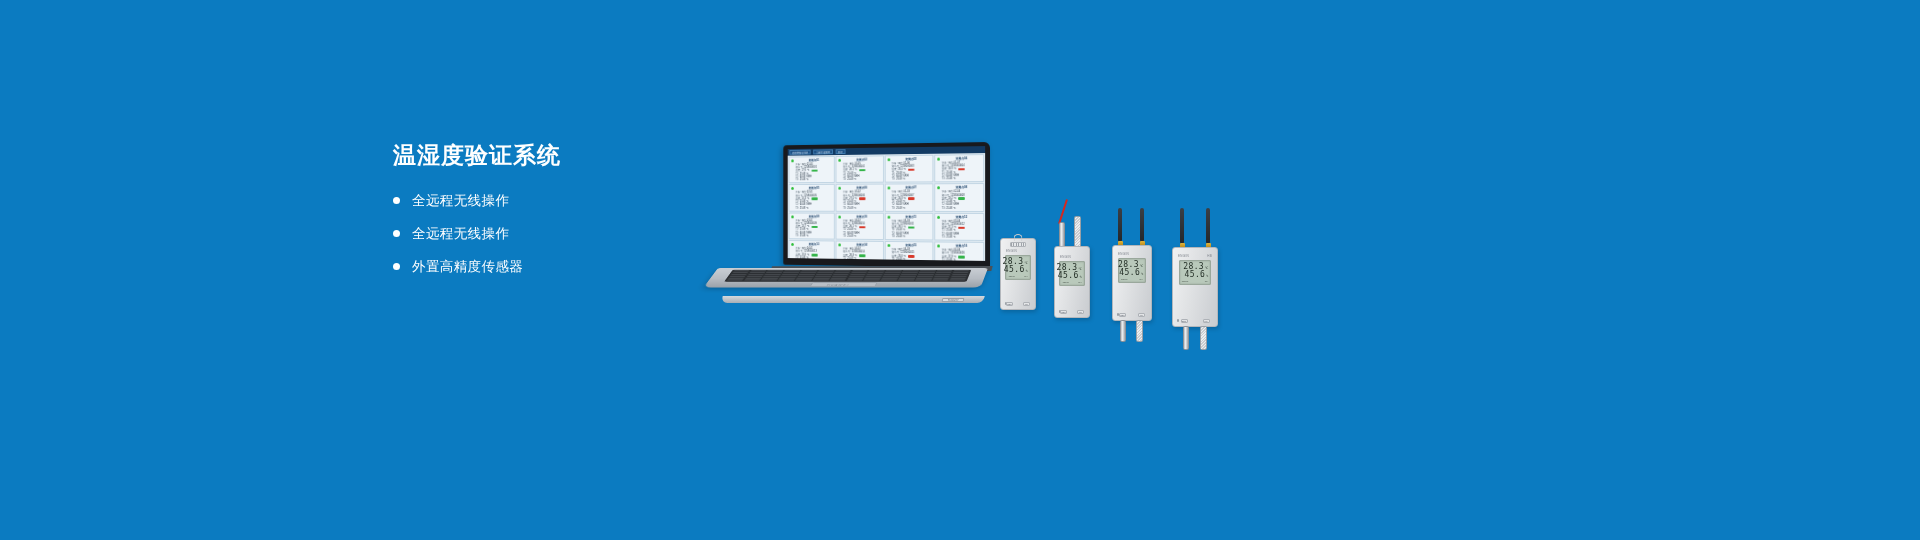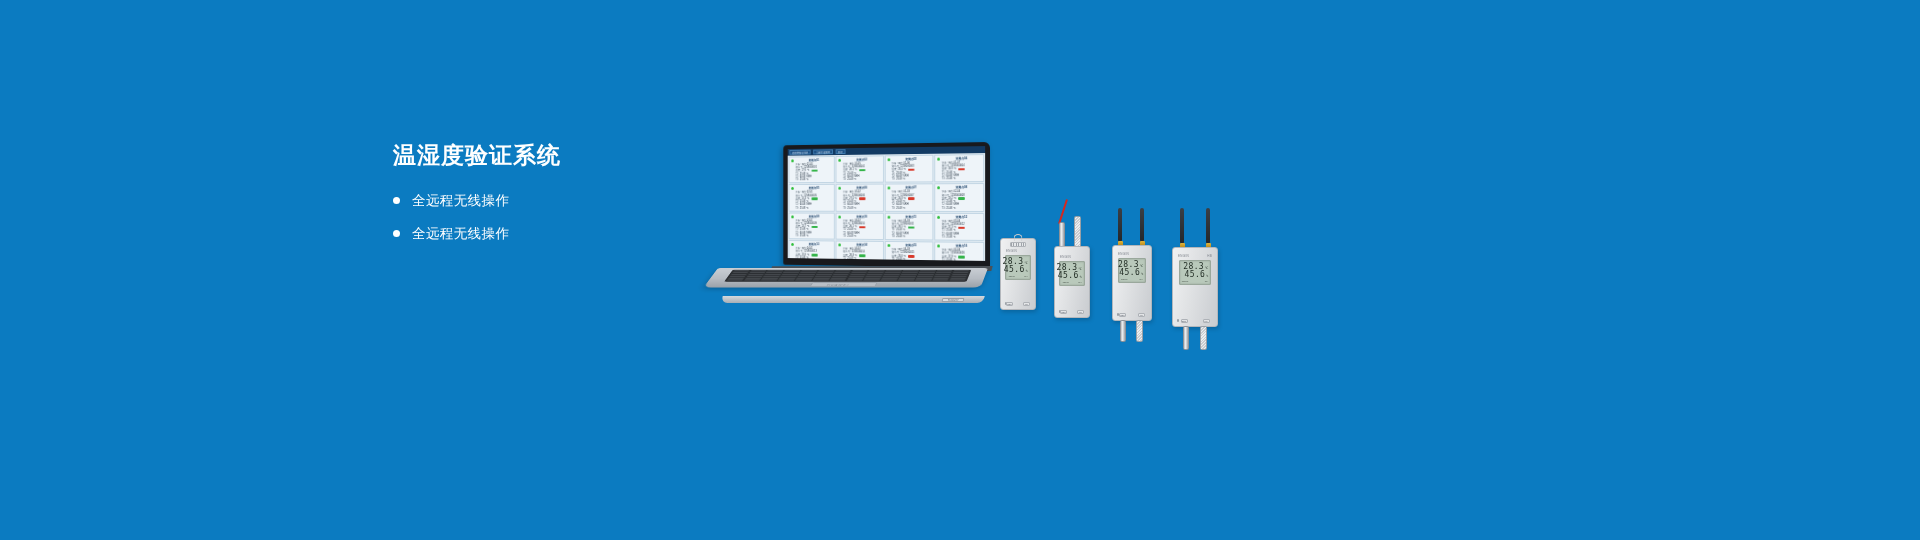--- a/index.html
+++ b/index.html
@@ -322,20 +322,24 @@
   <div class="hero-title">温湿度验证系统</div>
   <div class="feature-list">
     <div class="feature-item">
       <span class="feature-dot"></span>
       <span class="feature-text">全远程无线操作</span>
     </div>
     <div class="feature-item">
       <span class="feature-dot"></span>
       <span class="feature-text">全远程无线操作</span>
     </div>
+    <div class="feature-item">
+      <span class="feature-dot"></span>
+      <span class="feature-text">外置高精度传感器</span>
+    </div>
   </div>
 </div>
 
 <div class="stage">
 
   <div class="laptop">
 
     <div class="lid">
       <div class="screen">
 

